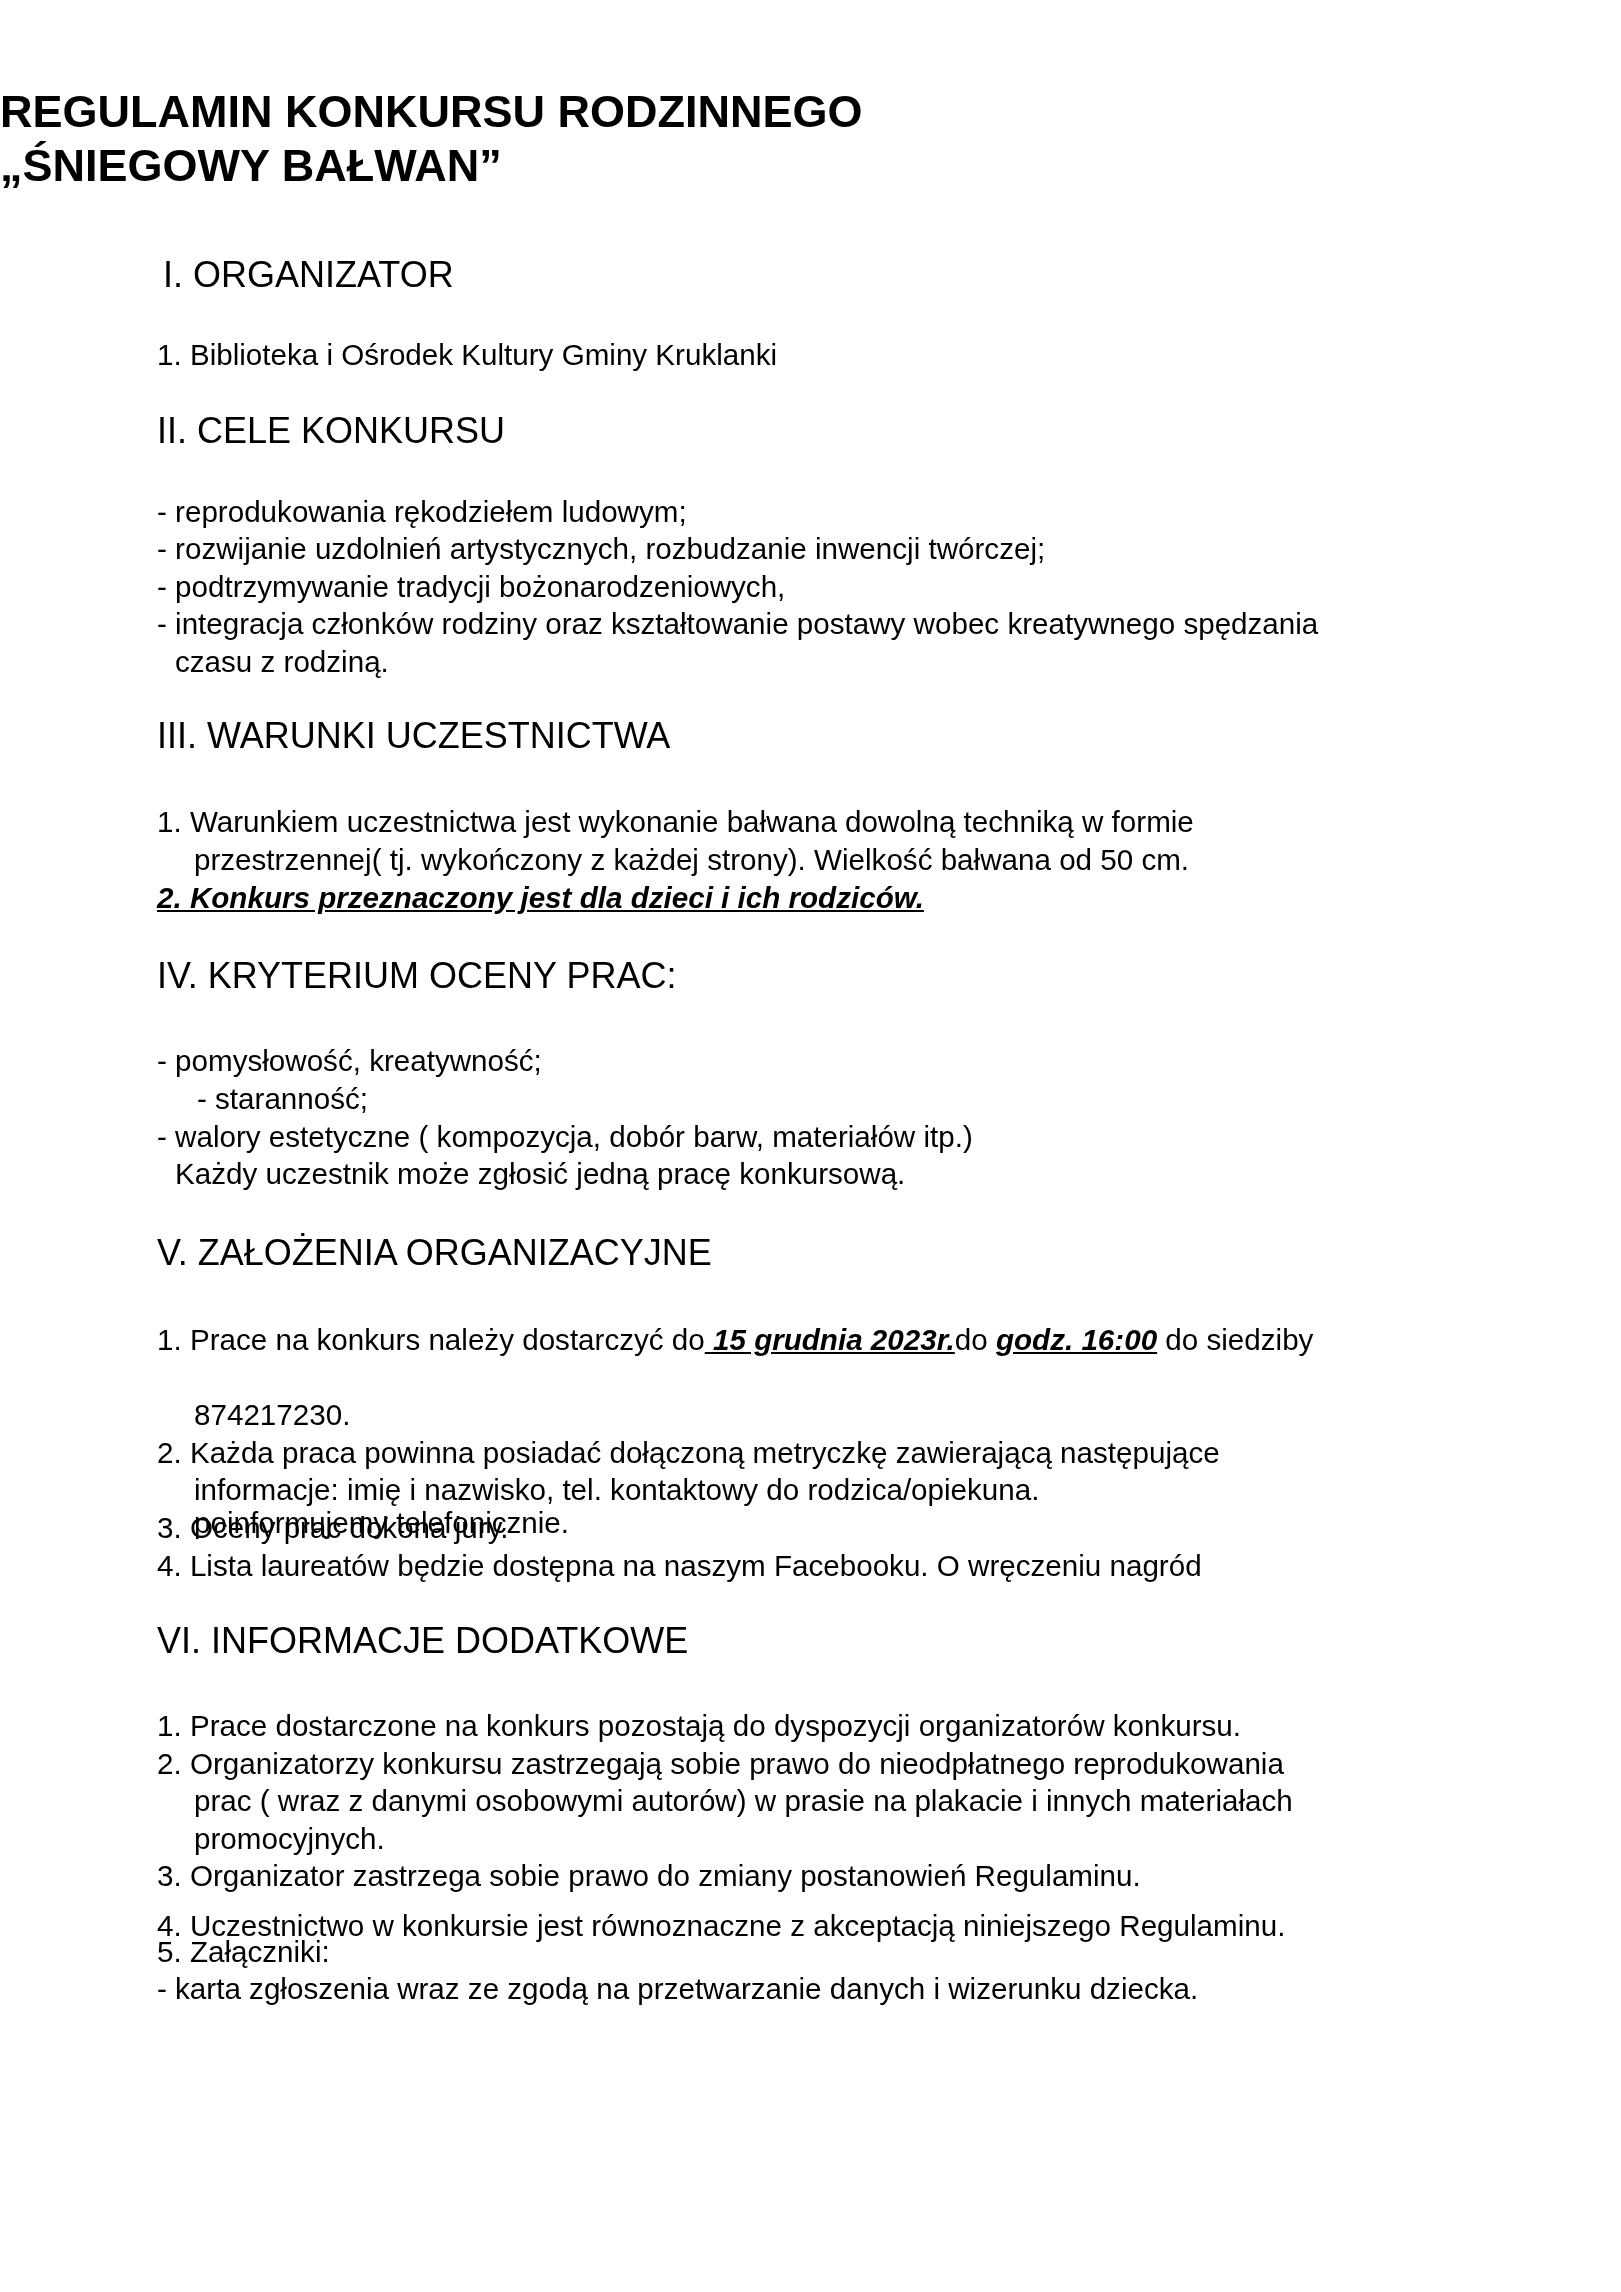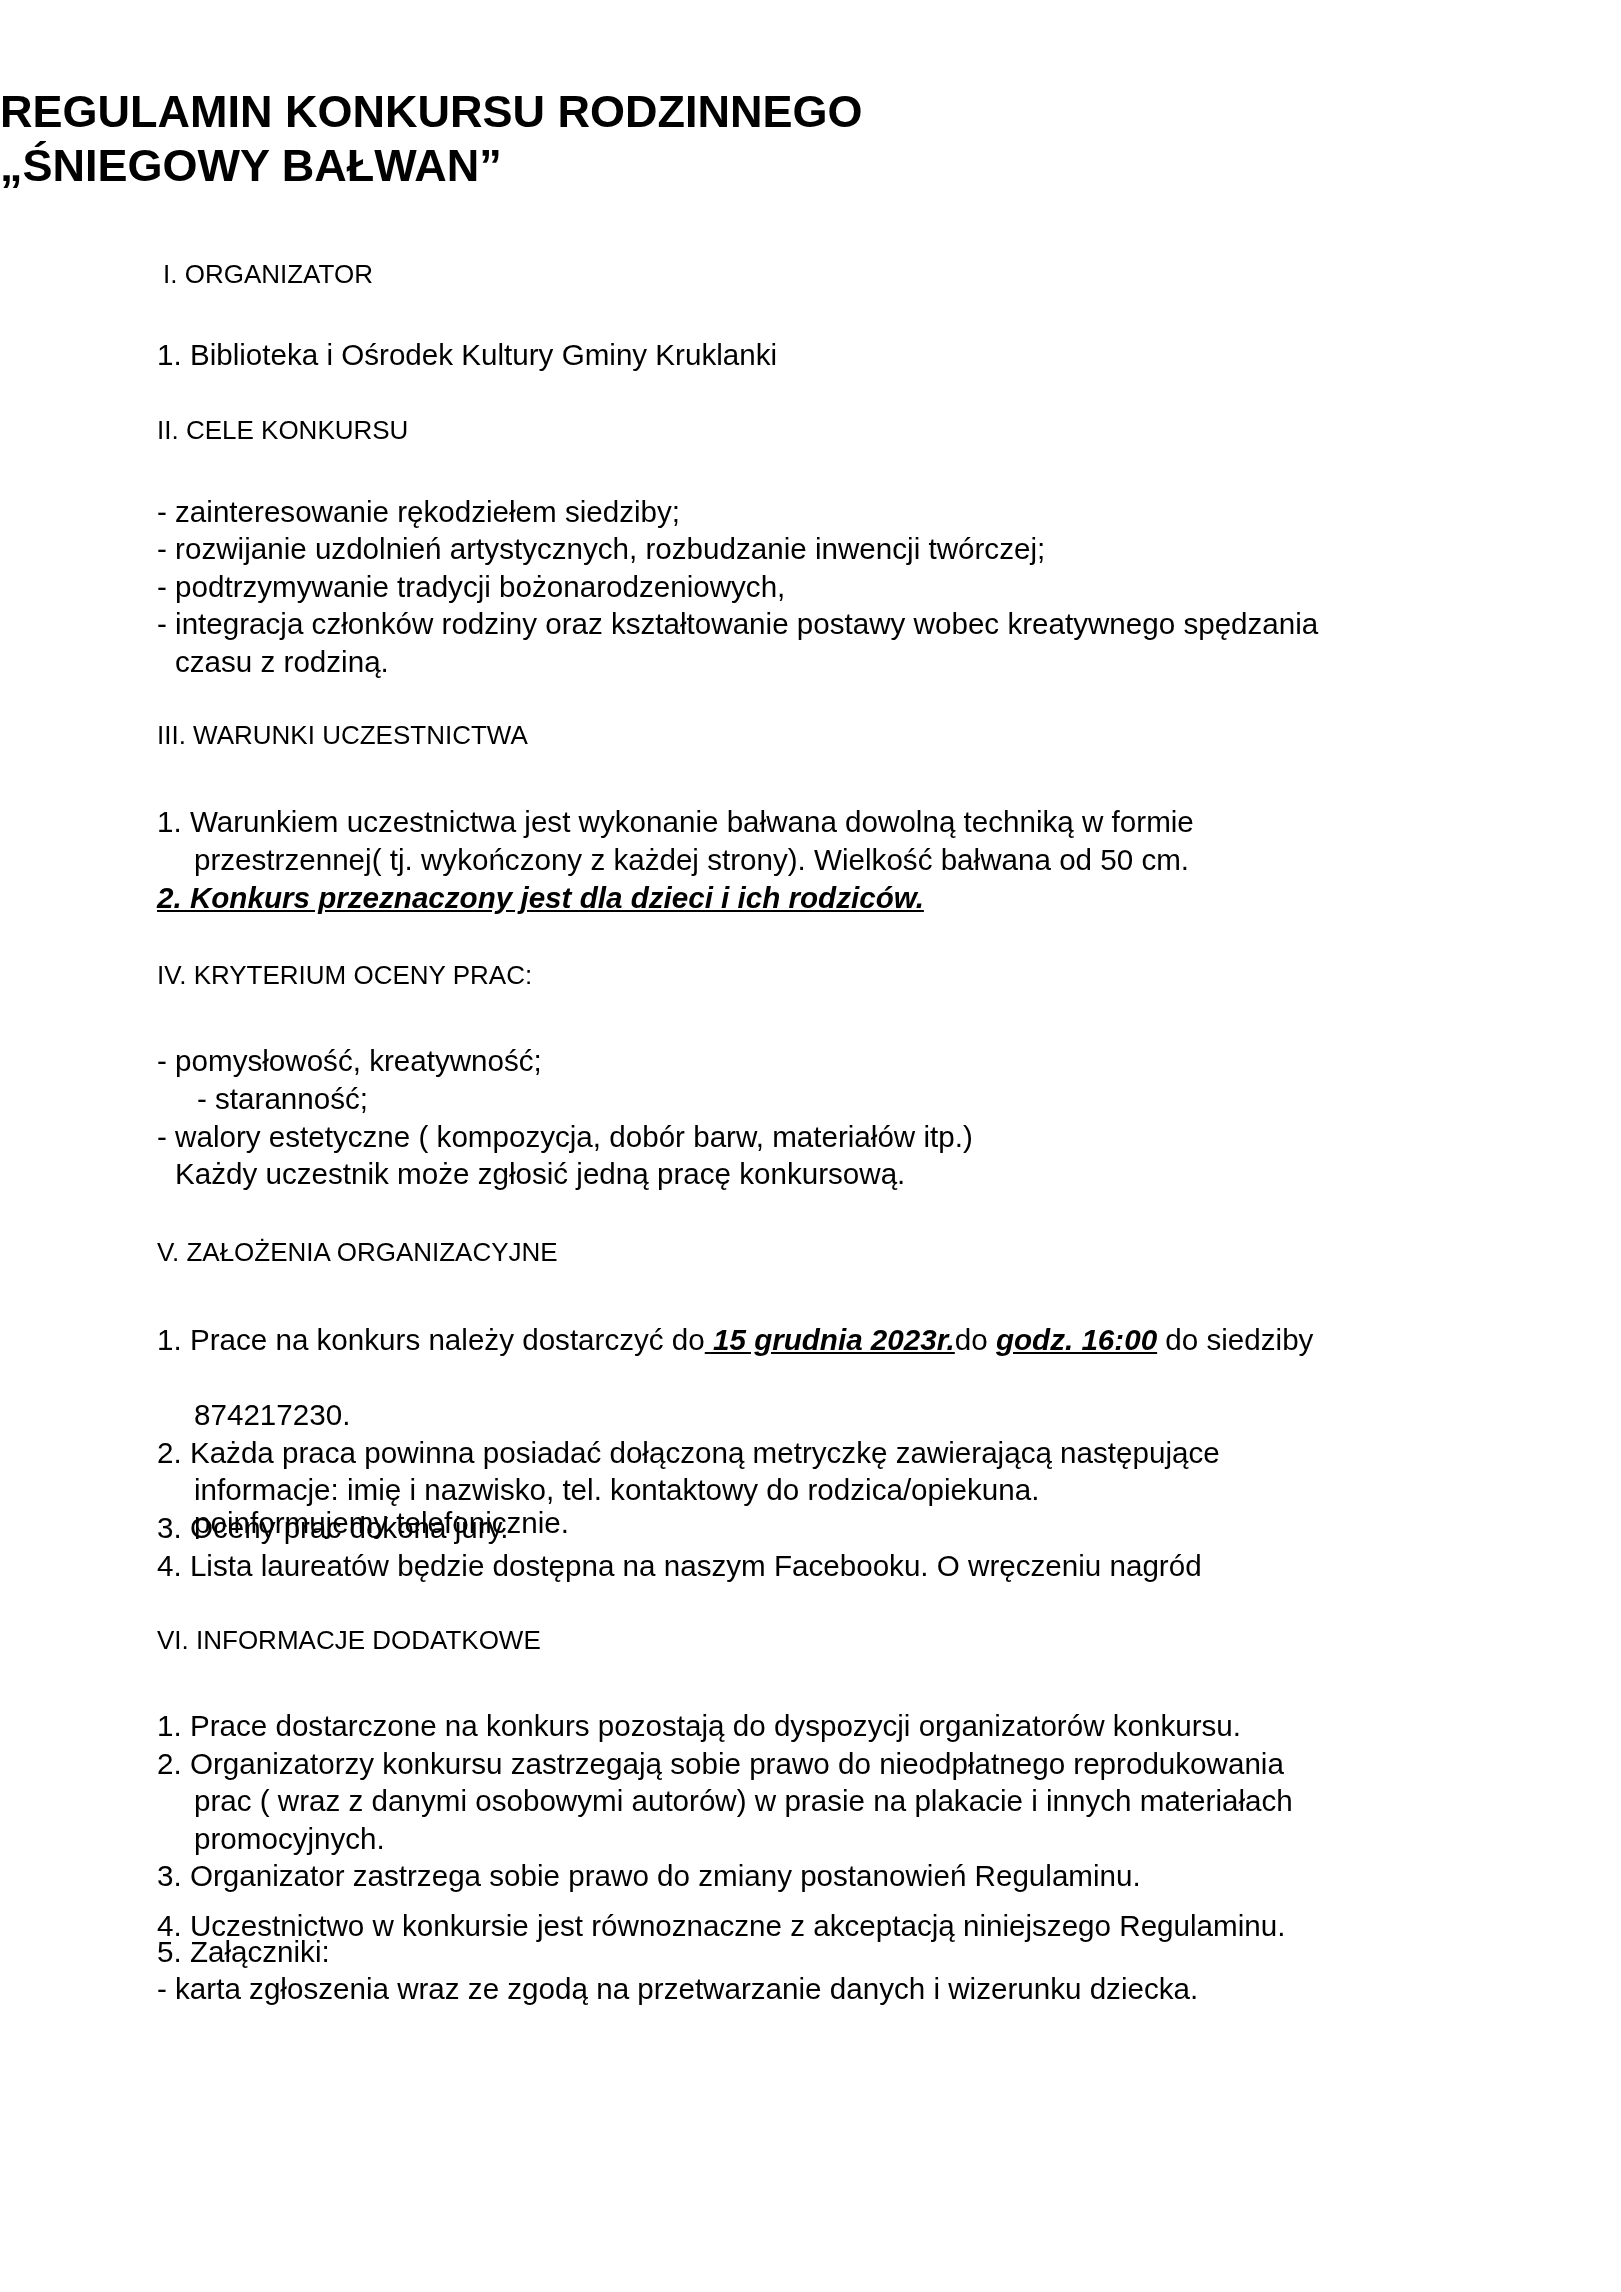--- a/index.html
+++ b/index.html
@@ -3,38 +3,38 @@
 <meta charset="utf-8">
 <style>
   html, body { margin: 0; padding: 0; background: #ffffff; }
   body { width: 1621px; height: 2293px; position: relative; overflow: hidden;
          font-family: "Liberation Sans", sans-serif; color: #000; }
   .page { position: absolute; left: 0; top: 0; width: 1621px; height: 2293px; }
   .title { position: absolute; left: 0; width: 1621px; 
            font-weight: bold; font-size: 45px; line-height: 54px; }
   .t1 { top: 85px; }
   .t2 { top: 139px; }
-  .h { position: absolute; left: 157px; font-size: 26px; line-height: 39px; white-space: nowrap; }
+  .h { position: absolute; left: 157px; font-size: 36px; line-height: 39px; white-space: nowrap; }
   .line { position: absolute; left: 157px; font-size: 29.6px; line-height: 38px; white-space: nowrap; }
   .indent { left: 194px; }
   .indent2 { left: 175px; }
   .bu { font-weight: bold; font-style: italic; text-decoration: underline; }
 </style>
 </head>
 <body>
 
 <div class="page">
   <div class="title t1">REGULAMIN KONKURSU RODZINNEGO</div>
   <div class="title t2">„ŚNIEGOWY BAŁWAN”</div>
 
   <div class="h" style="top:255px;left:163px;">I. ORGANIZATOR</div>
   <div class="line" style="top:336px;">1. Biblioteka i Ośrodek Kultury Gminy Kruklanki</div>
 
   <div class="h" style="top:411px;">II. CELE KONKURSU</div>
-  <div class="line" style="top:493px;">- zainteresowanie rękodziełem siedziby;</div>
+  <div class="line" style="top:493px;">- reprodukowania rękodziełem ludowym;</div>
   <div class="line" style="top:530px;">- rozwijanie uzdolnień artystycznych, rozbudzanie inwencji twórczej;</div>
   <div class="line" style="top:605px;">- integracja członków rodziny oraz kształtowanie postawy wobec kreatywnego spędzania</div>
   <div class="line" style="top:568px;">- podtrzymywanie tradycji bożonarodzeniowych,</div>
   <div class="line indent2" style="top:643px;">czasu z rodziną.</div>
 
   <div class="h" style="top:716px;">III. WARUNKI UCZESTNICTWA</div>
   <div class="line" style="top:803px;">1. Warunkiem uczestnictwa jest wykonanie bałwana dowolną techniką w formie</div>
   <div class="line indent" style="top:841px;">przestrzennej( tj. wykończony z każdej strony). Wielkość bałwana od 50 cm.</div>
   <div class="line bu" style="top:879px;">2. Konkurs przeznaczony jest dla dzieci i ich rodziców.</div>
 

